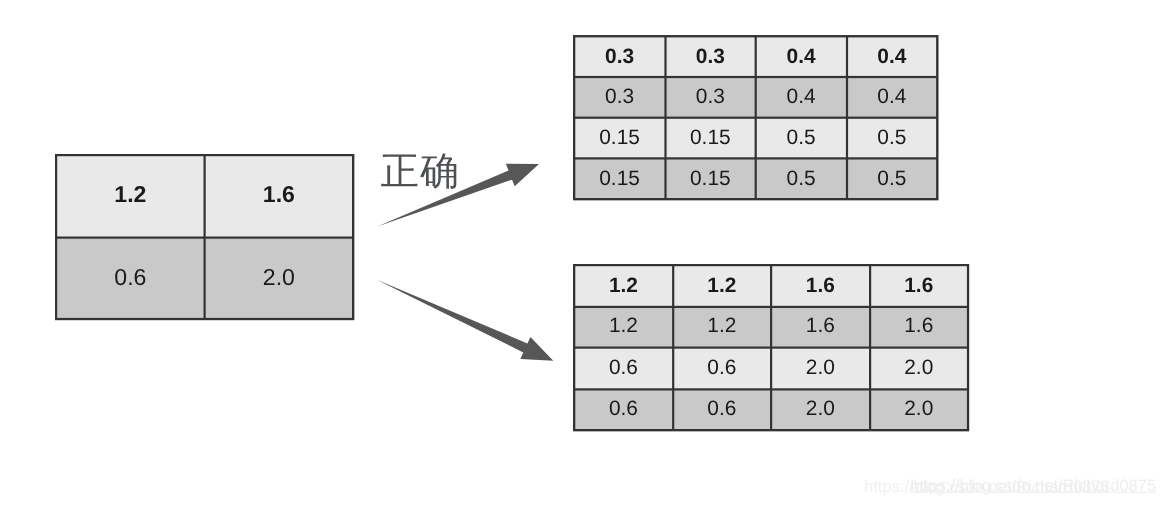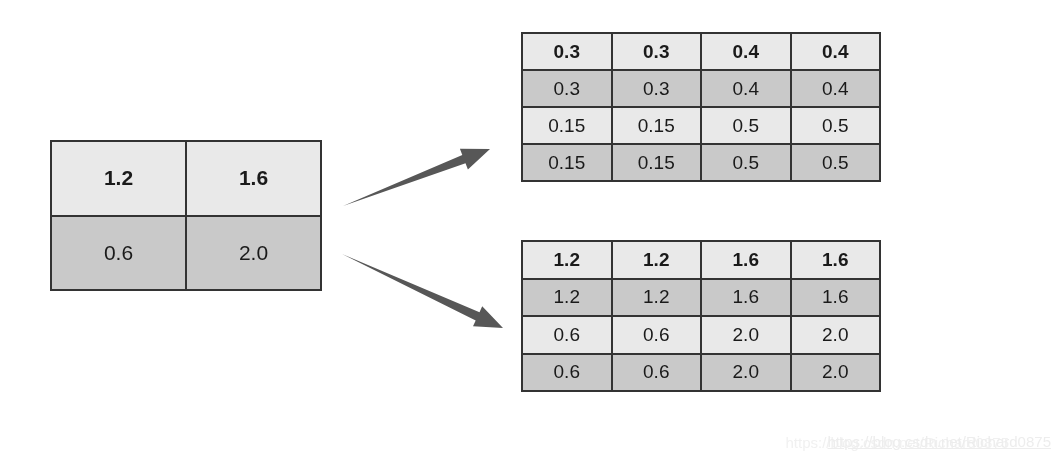--- a/index.html
+++ b/index.html
@@ -27,21 +27,21 @@
     border:2px solid var(--grid-line);
     box-sizing:border-box;
   }
   .tbl-src{
     left:50px;top:140px;width:272px;height:151px;
     grid-template-columns:repeat(2,1fr);
     grid-template-rows:repeat(2,1fr);
     font-size:21px;
   }
   .tbl-correct{
-    left:521px;top:32px;width:360px;height:150px;
+    left:521px;top:32px;width:332px;height:150px;
     grid-template-columns:repeat(4,1fr);
     grid-template-rows:repeat(4,1fr);
     font-size:19px;
   }
   .tbl-wrong{
     left:521px;top:240px;width:360px;height:152px;
     grid-template-columns:repeat(4,1fr);
     grid-template-rows:repeat(4,1fr);
     font-size:19px;
   }
@@ -85,20 +85,21 @@
 
 <div class="canvas">
 
   <div class="tbl tbl-src">
     <div class="cell light bold">1.2</div>
     <div class="cell light bold">1.6</div>
     <div class="cell dark">0.6</div>
     <div class="cell dark">2.0</div>
   </div>
 
+  <div class="cn-label label-correct">正确</div>
   <svg class="arrow-svg arrow-correct" width="160" height="70" viewBox="0 0 160 70">
     <polygon points="5,64 127.5,21.3 129.9,27.4 152,7 121.9,6.8 124.3,12.9" fill="#575757"></polygon>
   </svg>
 
   <svg class="arrow-svg arrow-wrong" width="175" height="90" viewBox="0 0 175 90">
     <polygon points="6,6 143.5,64.2 146.2,58.3 167,80 137,78.3 139.7,72.4" fill="#575757"></polygon>
   </svg>
 
   <div class="tbl tbl-correct">
     <div class="cell light bold">0.3</div>

